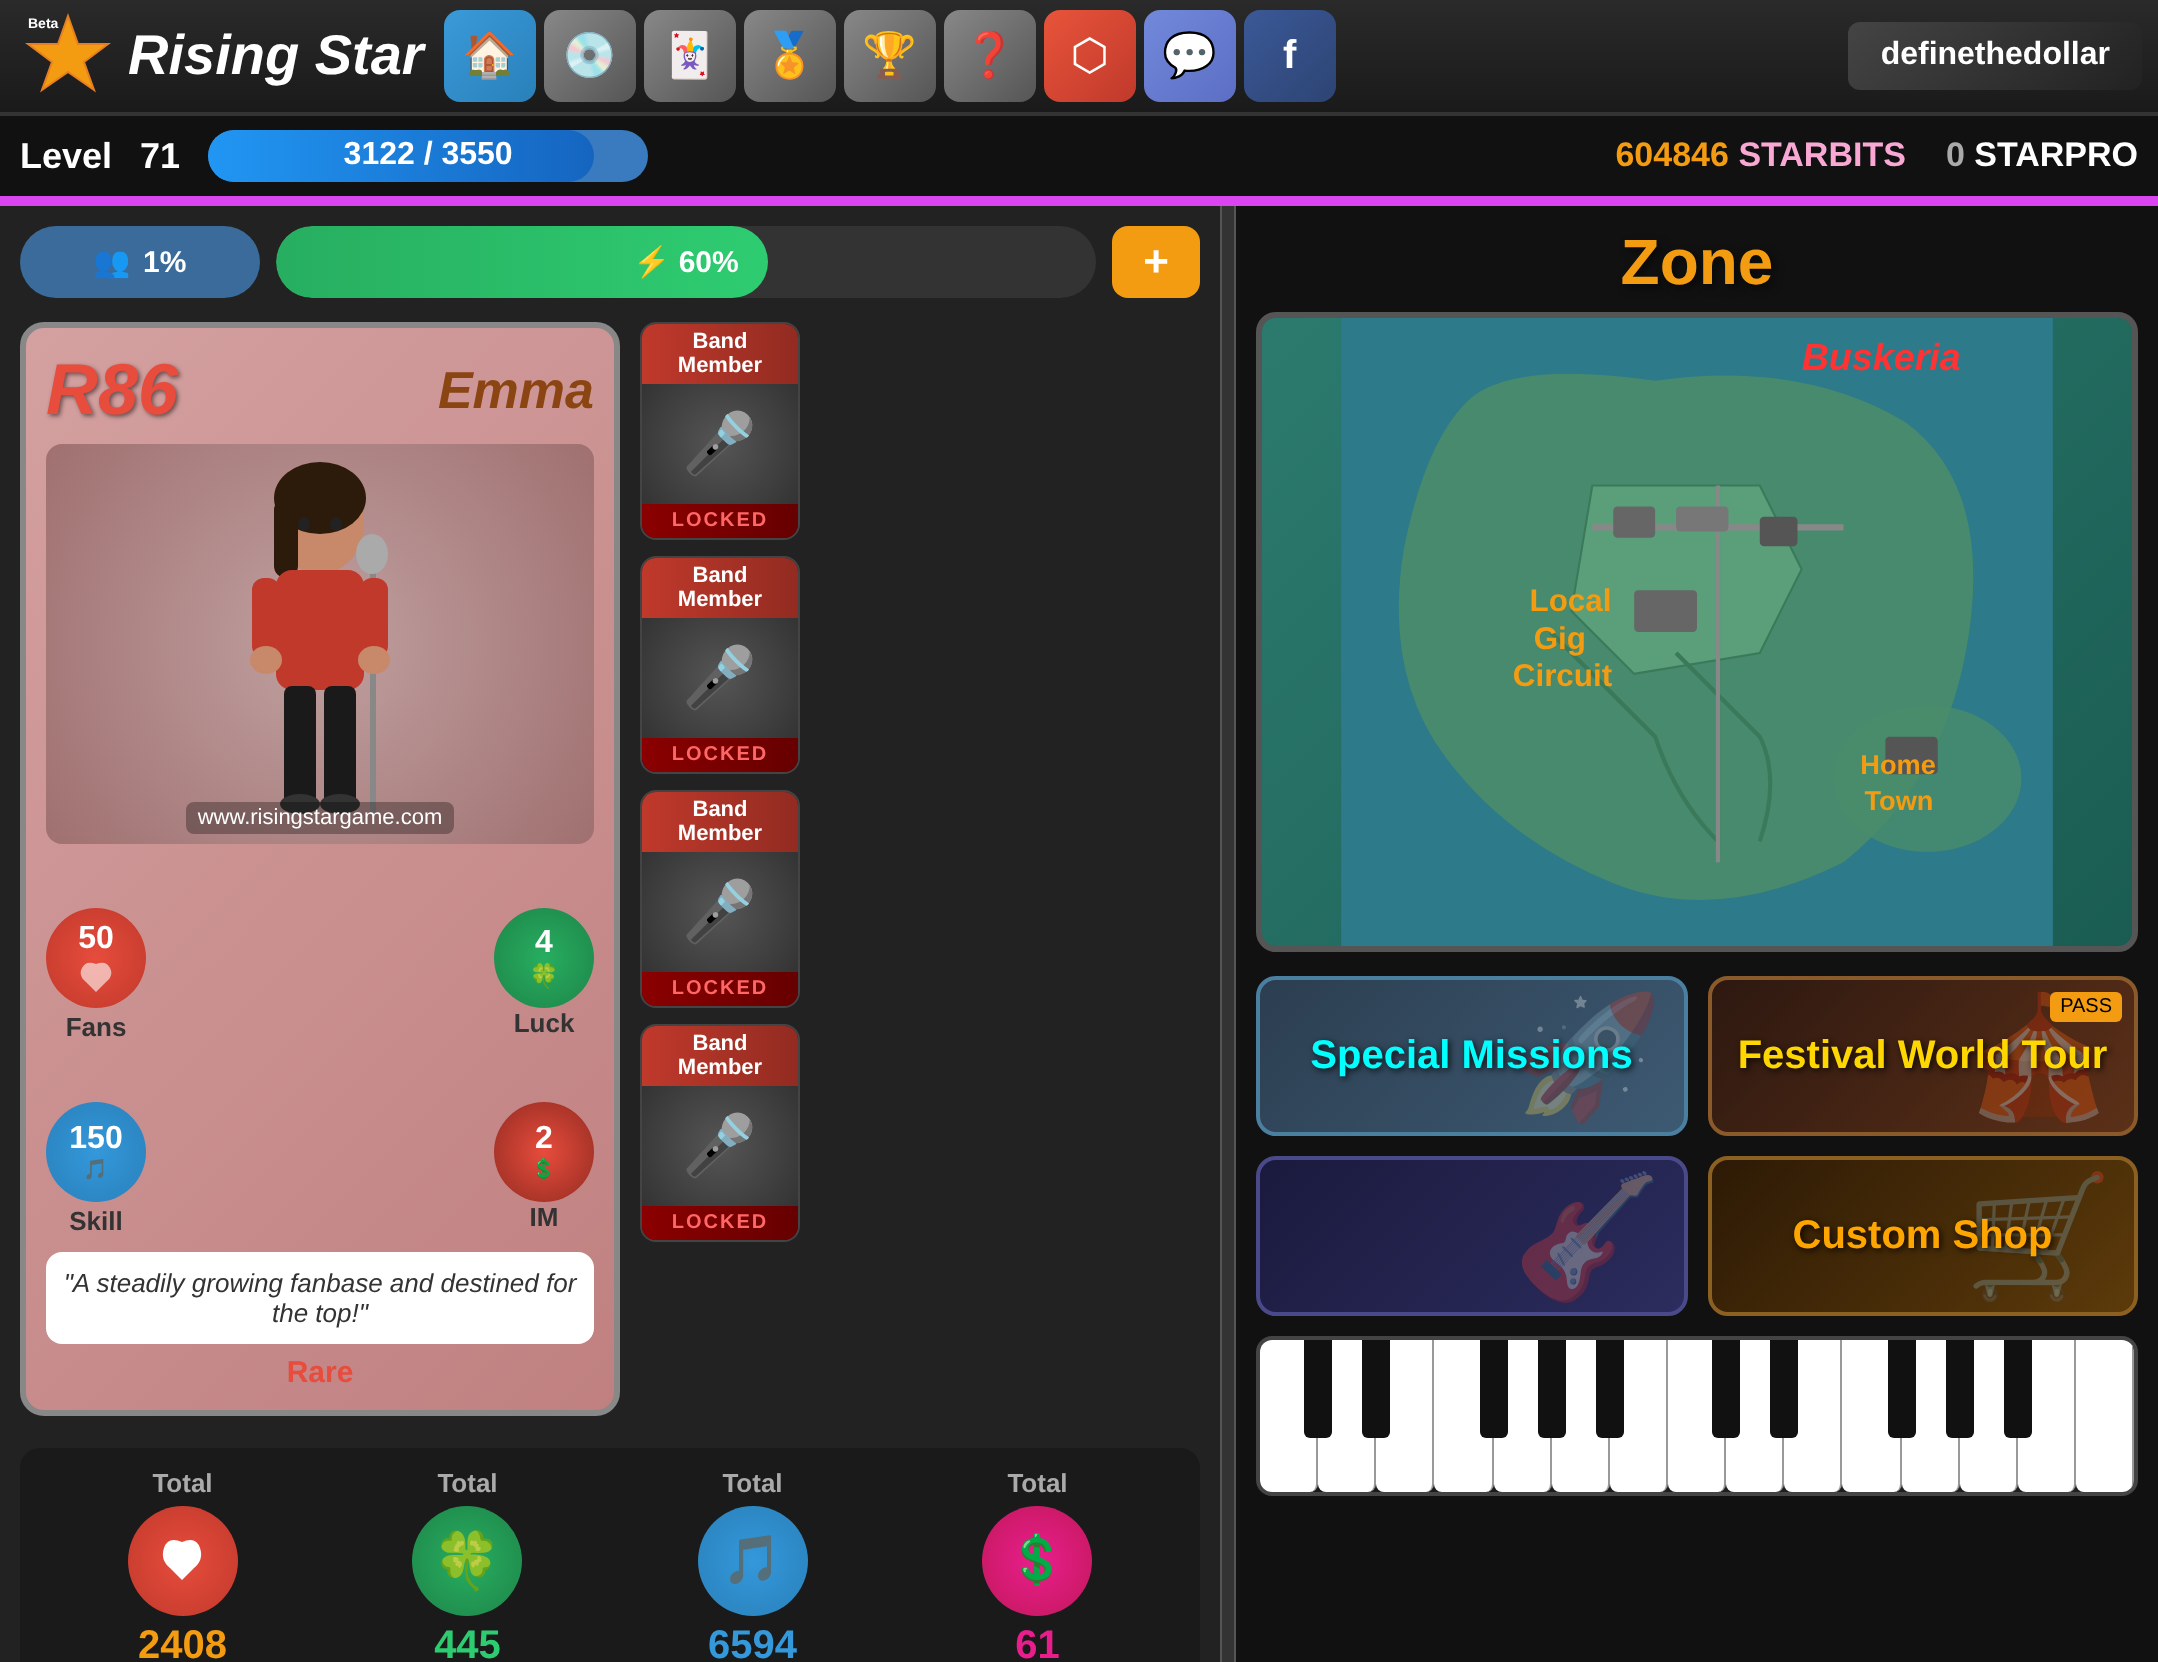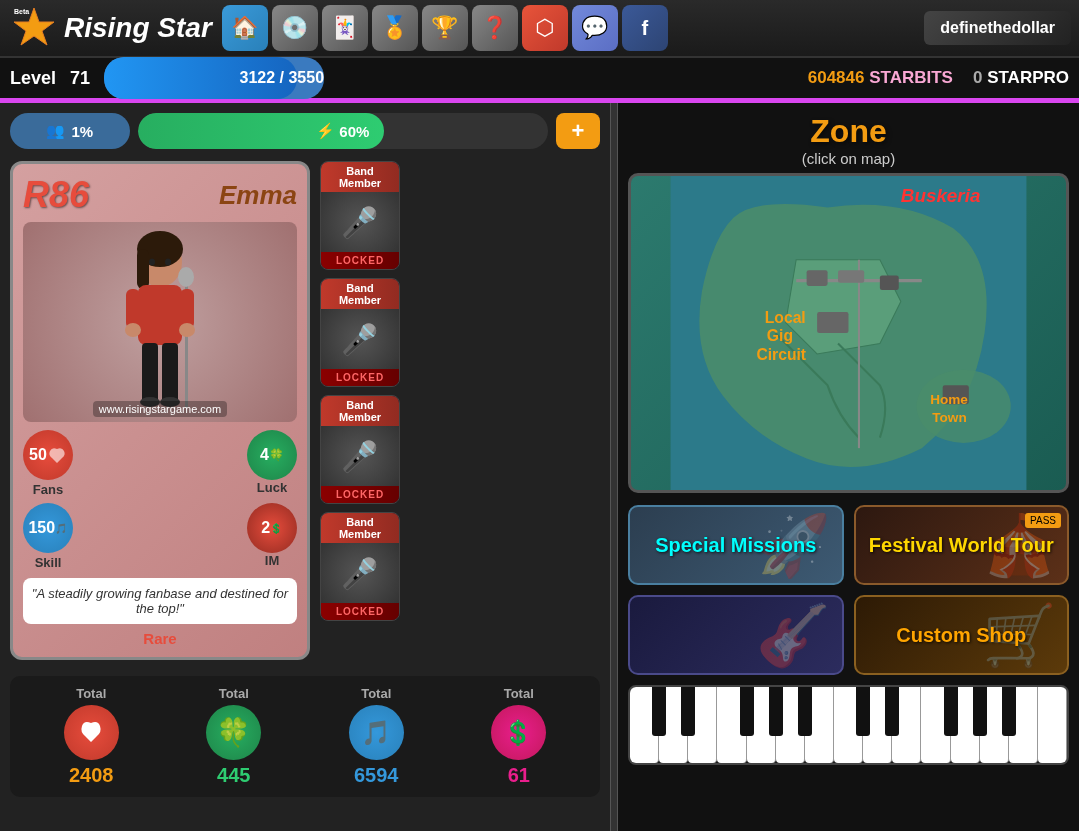--- a/index.html
+++ b/index.html
@@ -87,25 +87,25 @@
     }
     .level-label {
       color: white;
       font-size: 18px;
       font-weight: bold;
       margin-right: 4px;
     }
     .xp-bar-container {
       background: #3a7abf;
       border-radius: 20px;
-      height: 42px;
+      height: 26px;
       width: 220px;
       display: flex;
       align-items: center;
-      justify-content: flex-end;
+      justify-content: center;
       position: relative;
       overflow: hidden;
     }
     .xp-bar-fill {
       position: absolute;
       left: 0;
       top: 0;
       height: 100%;
       background: linear-gradient(90deg, #2196F3, #1565C0);
       border-radius: 20px;
@@ -268,26 +268,27 @@
       display: flex;
       flex-direction: column;
       align-items: center;
       gap: 2px;
     }
     .stat-circle {
       width: 50px;
       height: 50px;
       border-radius: 50%;
       display: flex;
-      flex-direction: row;
+      flex-direction: column;
       align-items: center;
       justify-content: center;
       font-weight: bold;
       font-size: 16px;
       color: white;
+      margin-top: 24px;
     }
     .stat-circle.fans { background: radial-gradient(circle, #e74c3c, #c0392b); }
     .stat-circle.luck { background: radial-gradient(circle, #27ae60, #1e8449); }
     .stat-circle.skill { background: radial-gradient(circle, #3498db, #2980b9); }
     .stat-circle.im { background: radial-gradient(circle, #e74c3c, #922b21); }
     .stat-name {
       font-size: 13px;
       color: #333;
       font-weight: bold;
     }
@@ -776,21 +777,20 @@
     </div>
 
   </div>
 
   <div class="divider"></div>
 
   <div class="right-panel">
 
     <div class="zone-header">
       <div class="zone-title">Zone</div>
-      <div class="zone-subtitle">(click on map)</div>
     </div>
 
     <div class="map-container">
       <svg class="map-svg" viewBox="0 0 340 300">
 
         <rect width="340" height="300" fill="#2c7a8a"></rect>
 
         <path d="M60,40 Q80,20 150,30 Q220,20 270,50 Q310,80 300,150 Q290,220 240,260 Q180,290 130,270 Q80,250 50,210 Q20,170 30,110 Q40,60 60,40Z" fill="#4a8c6a" opacity="0.9"></path>
 
         <path d="M120,80 L200,80 L220,120 L200,160 L140,170 L110,140 Z" fill="#5a9e7a" stroke="#3a7a5a" stroke-width="1"></path>

